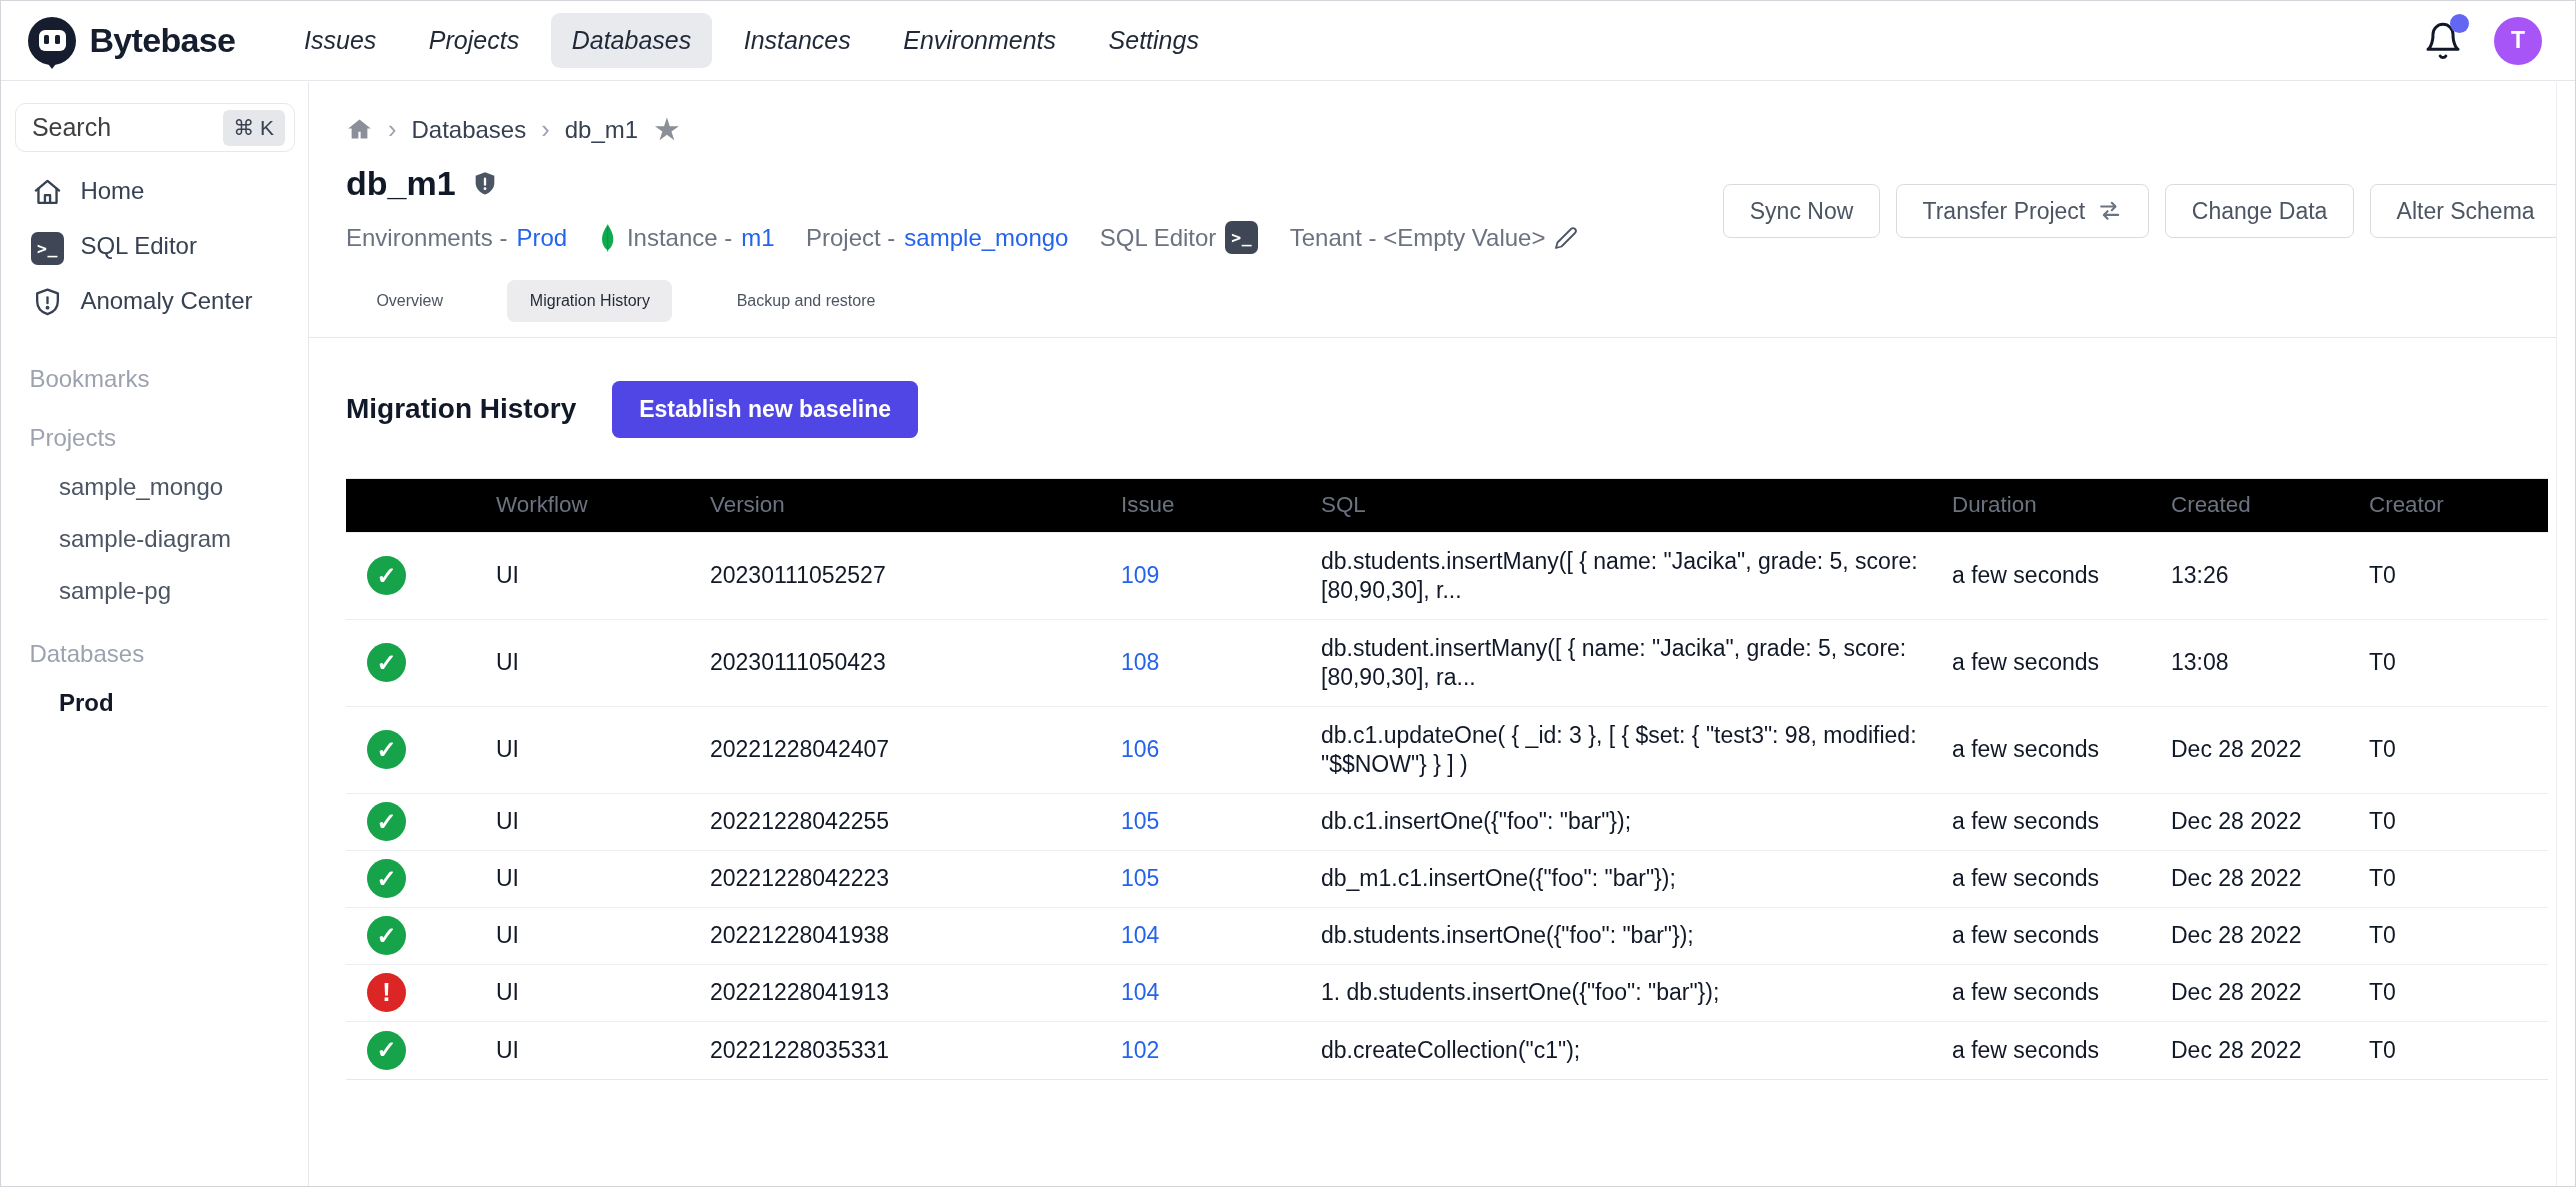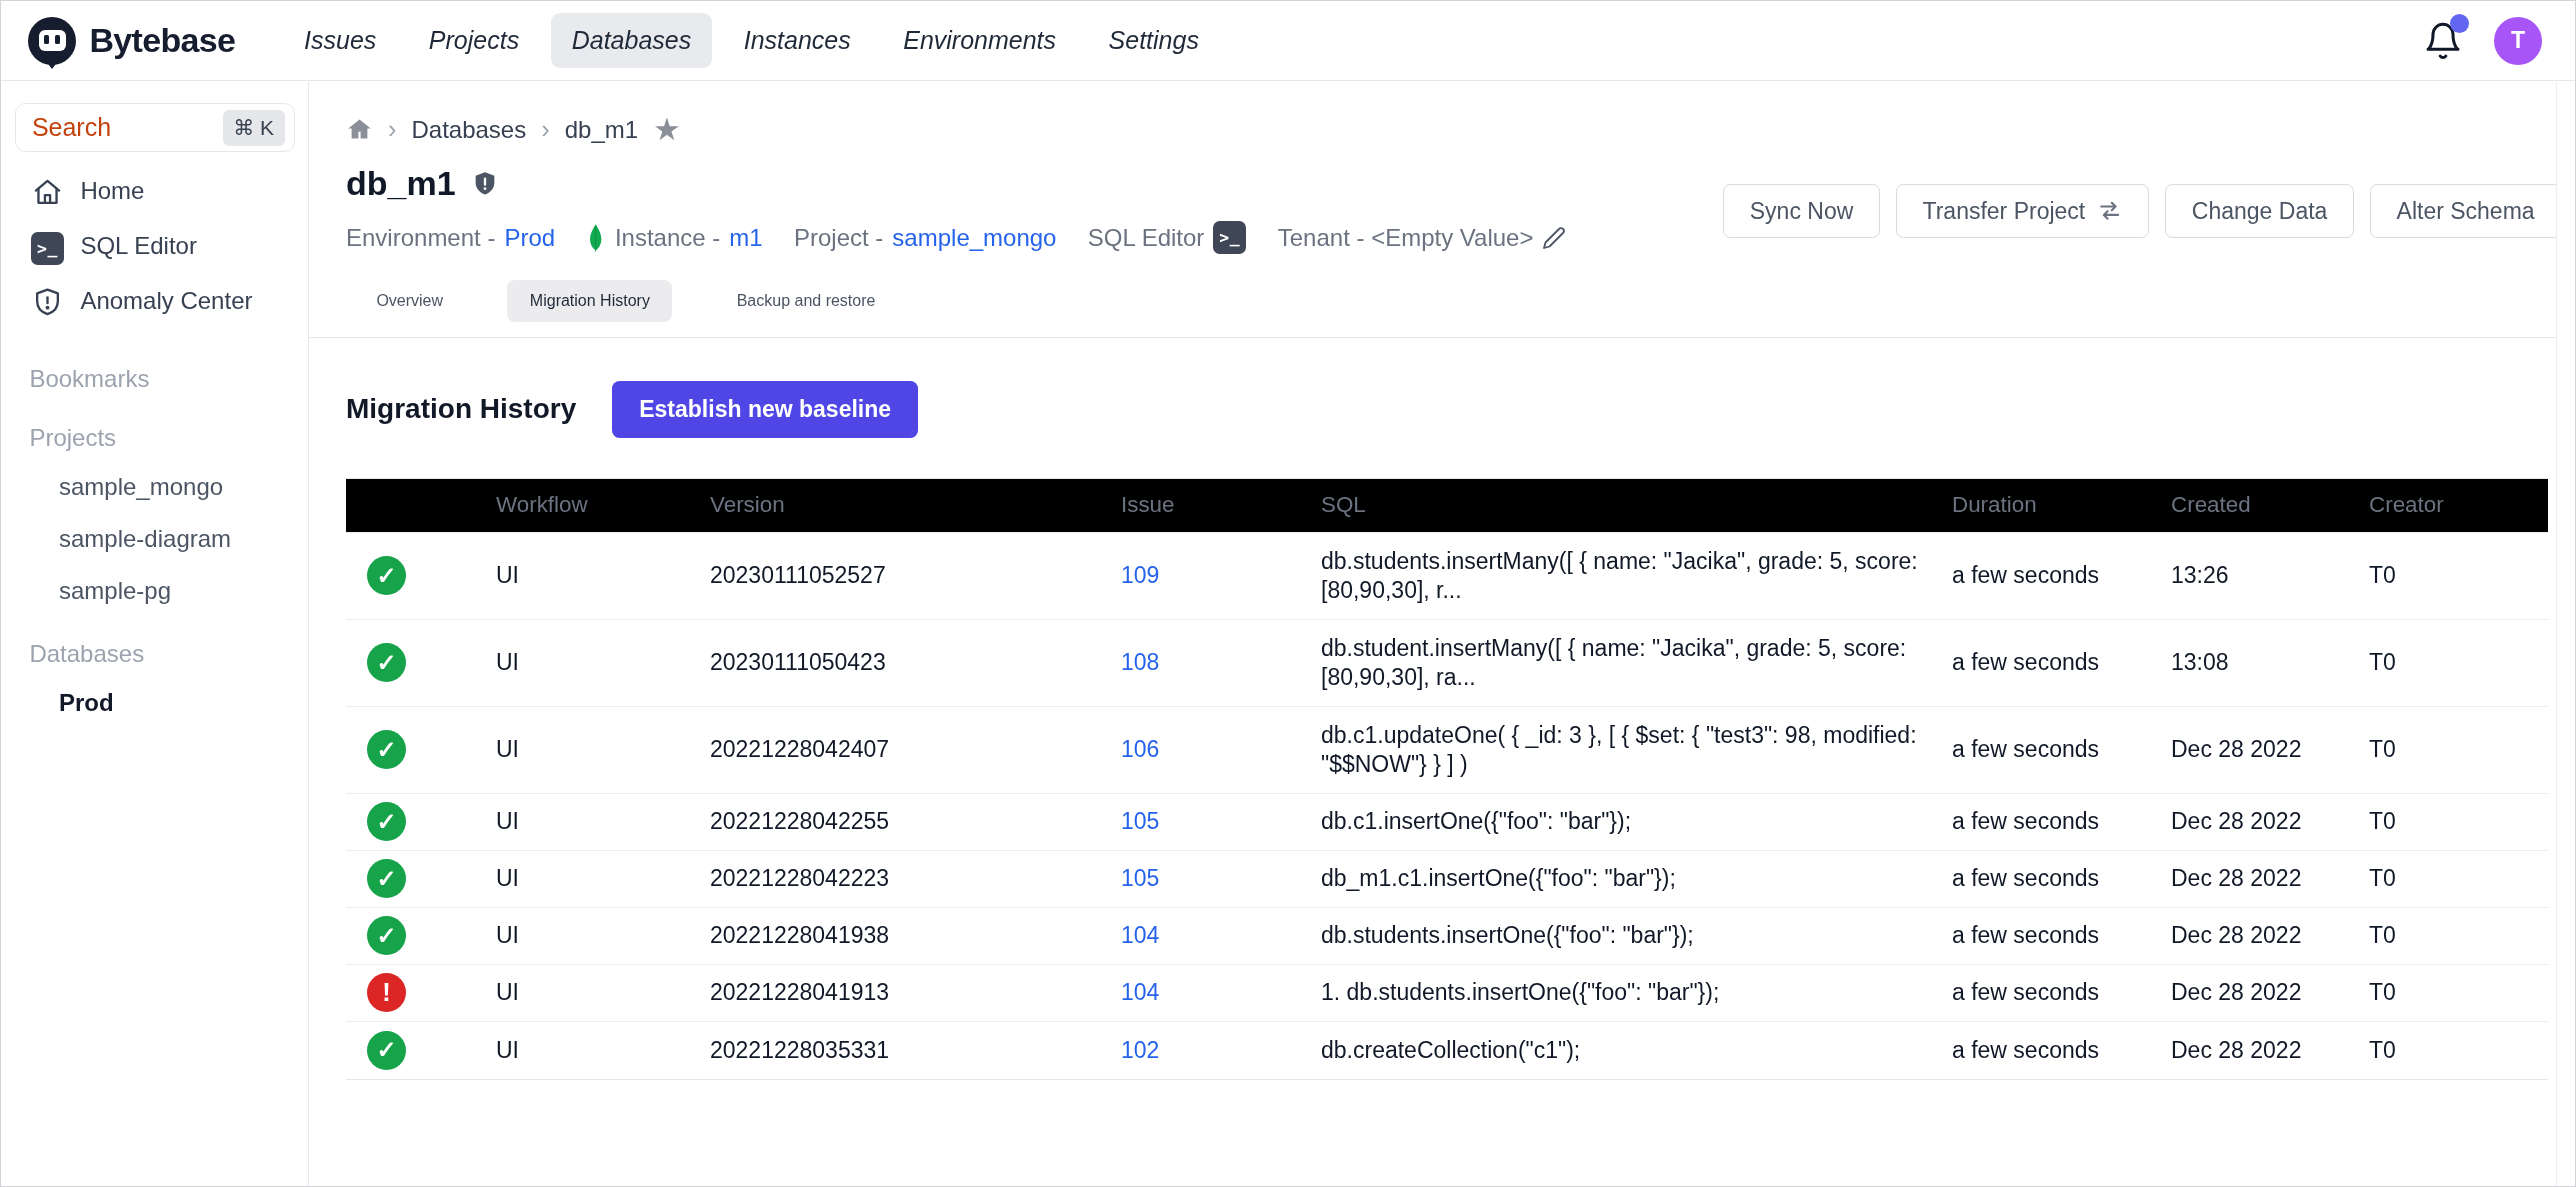--- a/index.html
+++ b/index.html
@@ -19,21 +19,21 @@
   .nav-link { font-size:25px; color:#1f2937; padding:12.7px 21px; border-radius:9px; cursor:pointer;font-style:italic; }
   .nav-link.active { background:#e9eaee; }
   .topnav-right { margin-left:auto; display:flex; align-items:center; gap:31px; }
   .bell-wrap { position:relative; width:40px; height:42px; }
   .bell-dot { position:absolute; right:-6px; top:-6px; width:19.4px; height:19.4px; border-radius:50%; background:var(--notification-dot,#6366f1); }
   .avatar { width:48px; height:48px; border-radius:50%; background:var(--avatar-purple,#a855f7); color:#fff; display:flex; align-items:center; justify-content:center; font-size:23px; font-weight:bold; }
 
   
   .sidebar { position:absolute; top:81px; left:0; bottom:0; width:308px; border-right:1.5px solid #e5e7eb; background:#fff; padding:15px 12px 0 12px; }
   .search-box { display:flex; align-items:center; height:49px; border:1.5px solid #e5e7eb; border-radius:10.5px; padding:0 9px 0 16.4px; margin:6px 1.5px 25.4px 1.5px; }
-  .search-ph { color:#c2410c; font-size:25px; flex:1; }
+  .search-ph { color:#404040; font-size:25px; flex:1; }
   .kbd-chip { background:#e5e7eb; color:#374151; border-radius:6px; font-size:21px; padding:6px 10.5px; white-space:nowrap; }
   .side-item { display:flex; align-items:flex-start; gap:16.4px; height:55px; padding-left:18px; font-size:24px; color:#374151; border-radius:7.5px; cursor:pointer; }
   .side-item .icn { width:33px; display:flex; justify-content:center; }
   .side-section { color:#9ca3af; font-size:24px; padding:22.4px 0 9px 16.4px; }
   .side-sub { font-size:24px; color:#4b5563; padding:12px 0 12px 46px; cursor:pointer; }
   .side-sub.bold { font-weight:bold; color:#111827; }
   .sqlicon { width:33px; height:33px; background:#3f4756; border-radius:6.7px; color:#fff; font-size:16.4px; font-weight:bold; display:flex; align-items:center; justify-content:center; letter-spacing:0.7px; font-family:"DejaVu Sans Mono", monospace; }
 
   
   .main { margin-left:308px; position:relative; }
@@ -187,21 +187,21 @@
             <path d="M20 16H7"></path>
             <path d="M10 12.5 6.5 16l3.5 3.5"></path>
           </svg>
       </button>
       <button class="btn">Change Data</button>
       <button class="btn">Alter Schema</button>
     </div>
 
     <div class="meta-row">
       <span class="meta-group">
-        <span>Environment -</span>
+        <span>Environments -</span>
         <span class="meta-link">Prod</span>
       </span>
       <span class="meta-group">
         <svg width="19.4" height="30" viewBox="0 0 12 24">
             <path d="M6 1 C9 6 10.5 9 10.5 13 C10.5 17.5 8 20.5 6.4 21.6 L6.2 23 L5.8 23 L5.6 21.6 C4 20.5 1.5 17.5 1.5 13 C1.5 9 3 6 6 1 Z" fill="#10aa50"></path>
             <path d="M6 3 L6 22" stroke="#0d8a41" stroke-width="0.6"></path>
           </svg>
         <span>Instance -</span>
         <span class="meta-link">m1</span>
       </span>

